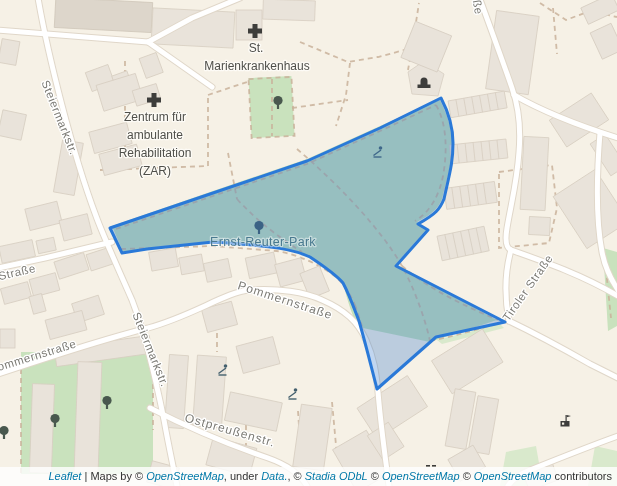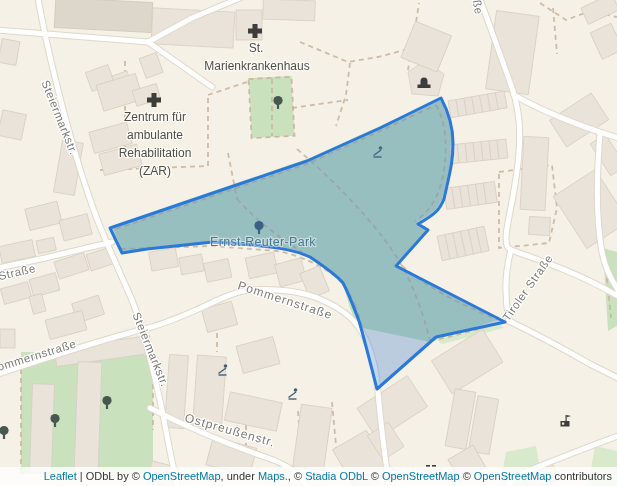--- a/index.html
+++ b/index.html
@@ -21,21 +21,21 @@
   .park-label{font-size:12.5px;fill:#49798f;letter-spacing:.3px;paint-order:stroke;
      stroke:rgba(255,255,255,.45);stroke-width:2.4px;stroke-linejoin:round;text-anchor:middle;}
   .icon-dark{fill:#3d3d3b;}
   .tree{fill:#49584e;}
   .tree-park{fill:#3f5a66;}
   .pg{stroke:#44606e;fill:none;stroke-width:1.4;}
   .pg-fill{fill:#44606e;}
   #attribution{position:absolute;left:0;right:0;bottom:0;height:15px;
      background:rgba(255,255,255,.8);font-size:11px;color:#333;
      text-align:right;padding:2px 5px 2px 0;white-space:pre;line-height:15px;}
-  #attribution a{color:#0078A8;text-decoration:none;cursor:pointer;}
+  #attribution a{color:#0078A8;text-decoration:none;cursor:pointer;font-style:italic;}
 </style>
 </head>
 <body>
 
 <div id="map-frame">
 <svg width="617" height="486" viewBox="0 0 617 486" xmlns="http://www.w3.org/2000/svg">
 
   <rect x="0" y="0" width="617" height="486" fill="#f6f1e6"></rect>
 
   <g>
@@ -276,14 +276,14 @@
     <text class="street-label" transform="translate(147,351) rotate(68)">Steiermarkstr.</text>
     <text class="street-label" transform="translate(18,276) rotate(-13)">Straße</text>
     <text class="street-label" transform="translate(38,359) rotate(-17)">ommernstraße</text>
     <text class="street-label street-label-lg" transform="translate(284,304) rotate(18)">Pommernstraße</text>
     <text class="street-label street-label-lg" transform="translate(229,434) rotate(16)">Ostpreußenstr.</text>
     <text class="street-label" transform="translate(531,290) rotate(-55)">Tiroler Straße</text>
     <text class="street-label" transform="translate(474,8) rotate(80)">ße</text>
   </g>
 </svg>
 
-<div id="attribution"><a>Leaflet</a><span> | ODbL by © </span><a>OpenStreetMap</a><span>, under </span><a>Maps.</a><span>, © </span><a>Stadia ODbL</a><span> © </span><a>OpenStreetMap</a><span> © </span><a>OpenStreetMap</a><span> contributors</span></div>
+<div id="attribution"><a>Leaflet</a><span> | Maps by © </span><a>OpenStreetMap</a><span>, under </span><a>Data.</a><span>, © </span><a>Stadia ODbL</a><span> © </span><a>OpenStreetMap</a><span> © </span><a>OpenStreetMap</a><span> contributors</span></div>
 </div>
 
 </body></html>

